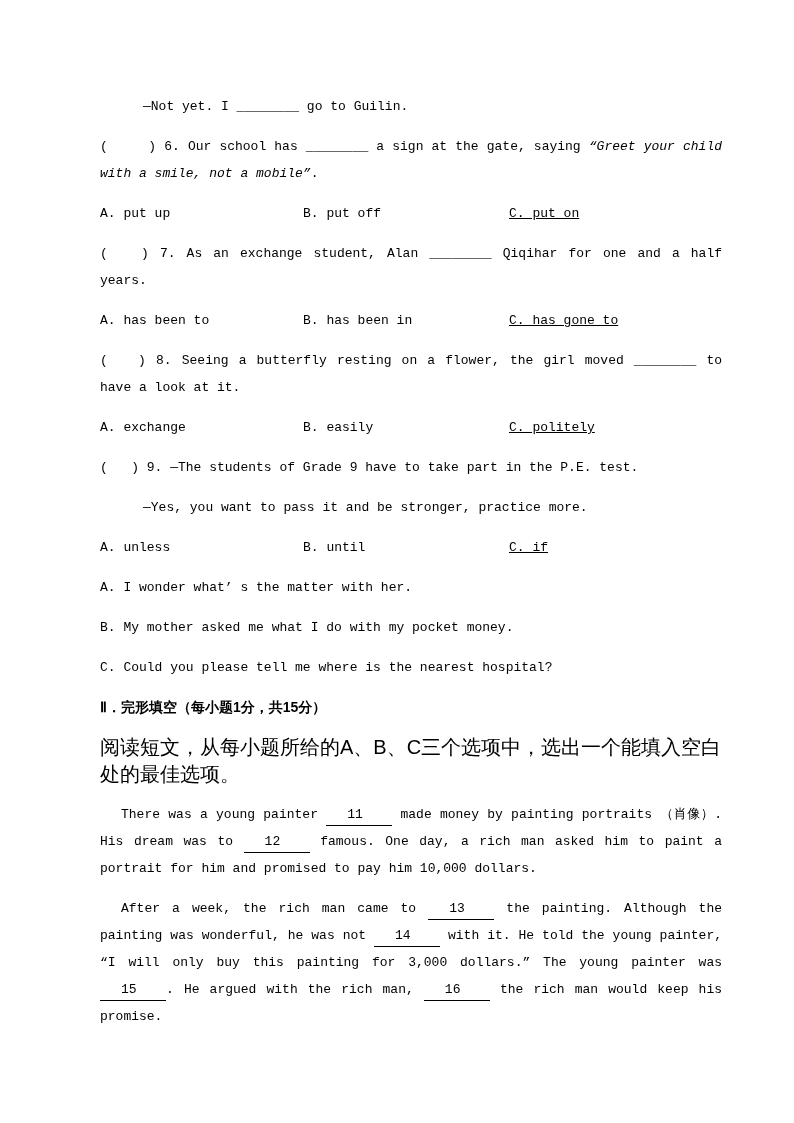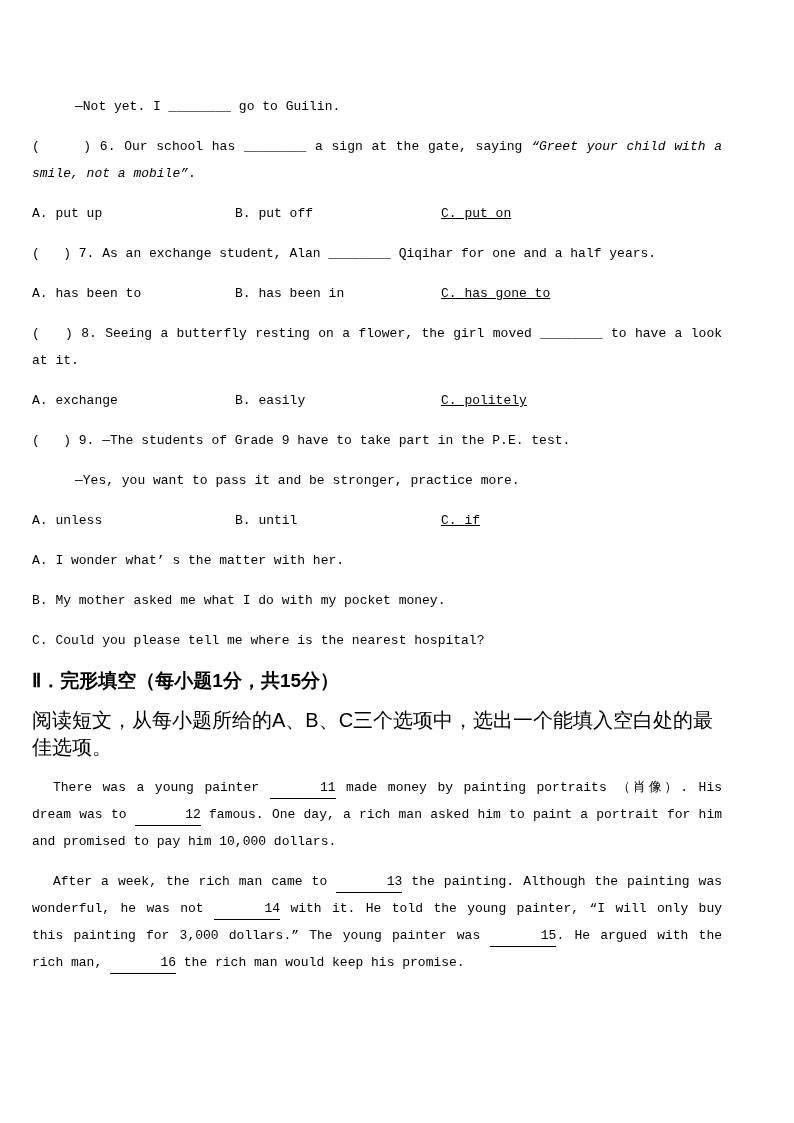--- a/index.html
+++ b/index.html
@@ -9,21 +9,21 @@
   }
   body {
     width: 794px;
     height: 1123px;
     color: #000000;
     font-family: "Liberation Mono", "DejaVu Sans Mono", monospace;
     font-size: 13px;
     overflow: hidden;
   }
   .page {
-    padding: 93px 72px 0 32px;
+    padding: 93px 72px 0 100px;
     box-sizing: border-box;
     width: 794px;
   }
   .block {
     line-height: 27px;
     margin: 0 0 13px 0;
     text-align: justify;
     white-space: normal;
   }
   .left { text-align: left; }
@@ -36,37 +36,37 @@
     margin: 0 0 13px 0;
   }
   .opt { position: absolute; top: 0; white-space: nowrap; }
   .opt-a { left: 0; }
   .opt-b { left: 203px; }
   .opt-c { left: 409px; text-decoration: underline; }
   .italic { font-style: italic; }
   .heading {
     font-family: "Liberation Sans", sans-serif;
     font-weight: bold;
-    font-size: 19px;
+    font-size: 14px;
     line-height: 27px;
     margin: 2px 0 13px 0;
     text-align: left;
   }
   .instruction {
     font-family: "Liberation Sans", sans-serif;
     font-size: 20px;
     line-height: 27px;
     margin: 0 0 13px 0;
     text-align: left;
   }
   .blank {
     display: inline-block;
     min-width: 66px;
     border-bottom: 1px solid #000000;
-    text-align: right;
+    text-align: left;
     line-height: 15px;
     height: 18px;
     vertical-align: baseline;
   }
 </style>
 </head>
 <body>
 
 <div class="page">
 

